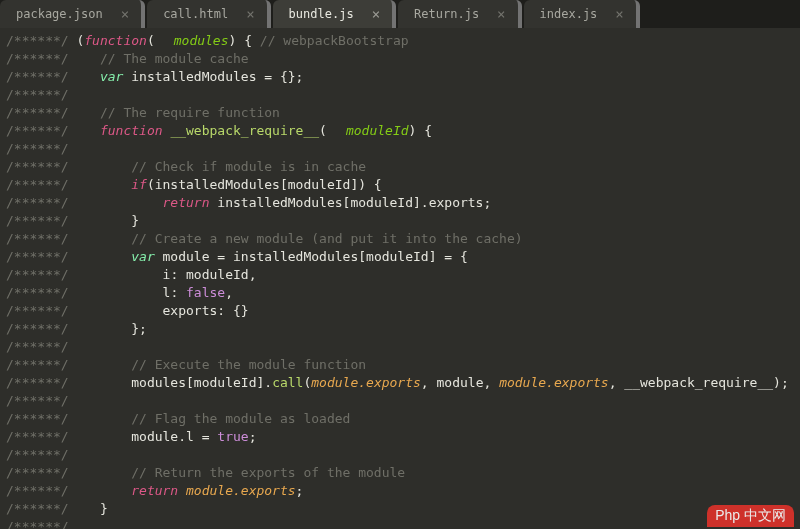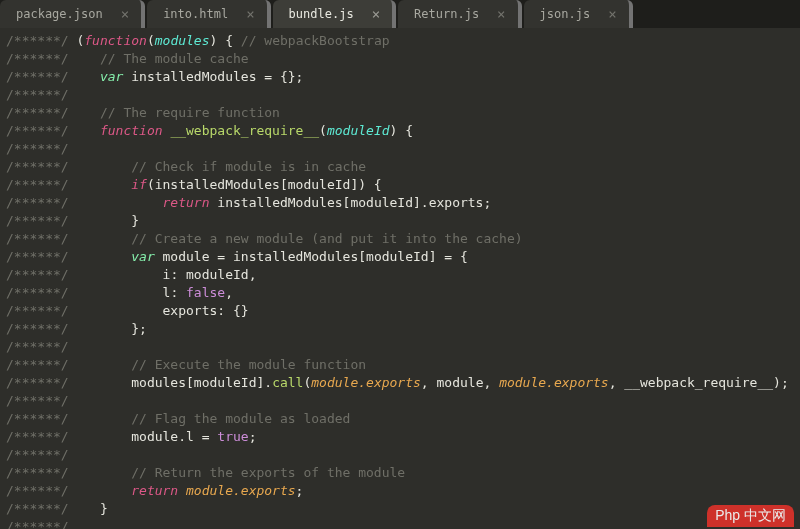--- a/index.html
+++ b/index.html
@@ -48,21 +48,21 @@
     white-space: pre;
     font-size: 13px;
     letter-spacing: 0;
   }
   .line { display: block; height: 18px; }
   .gut { color: #6f6f67; }
   .cmt { color: #6f6f67; }
   .kw  { color: #dc5887; font-style: italic; }
   .kwv { color: #86efac; font-style: italic; }
   .fn  { color: #b9d96a; }
-  .prm { color: #5eead4; font-style: italic; }
+  .prm { color: #84cc16; font-style: italic; margin-left: 19px; }
   .prmi{ color: #e8a84f; font-style: italic; }
   .num { color: #cc8dd8; }
   .pun { color: #e5e5dd; }
   .def { color: #e5e5dd; text-align: right; }
   .ret { color: #dc5887; font-style: italic; }
   .watermark {
     position: absolute;
     right: 6px;
     bottom: 2px;
     background: #e0322a;
@@ -76,30 +76,30 @@
 </style>
 </head>
 <body>
 
 <div class="tabs">
     <div class="tab">
       <span>package.json</span>
       <span class="close">×</span>
     </div>
     <div class="tab">
-      <span>into.html</span>
+      <span>call.html</span>
       <span class="close">×</span>
     </div>
     <div class="tab active">
       <span>bundle.js</span>
       <span class="close">×</span>
     </div>
     <div class="tab">
       <span>Return.js</span>
       <span class="close">×</span>
     </div>
     <div class="tab">
-      <span>json.js</span>
+      <span>index.js</span>
       <span class="close">×</span>
     </div>
   </div>
 <div class="editor"><span class="line"><span class="gut">/******/ </span><span class="pun">(</span><span class="kw">function</span><span class="pun">(</span><span class="prm">modules</span><span class="pun">) { </span><span class="cmt">// webpackBootstrap</span></span><span class="line"><span class="gut">/******/    </span><span class="cmt">// The module cache</span></span><span class="line"><span class="gut">/******/    </span><span class="kwv">var</span><span class="def"> installedModules </span><span class="pun">= {};</span></span><span class="line"><span class="gut">/******/</span></span><span class="line"><span class="gut">/******/    </span><span class="cmt">// The require function</span></span><span class="line"><span class="gut">/******/    </span><span class="kw">function</span><span class="def"> </span><span class="fn">__webpack_require__</span><span class="pun">(</span><span class="prm">moduleId</span><span class="pun">) {</span></span><span class="line"><span class="gut">/******/</span></span><span class="line"><span class="gut">/******/        </span><span class="cmt">// Check if module is in cache</span></span><span class="line"><span class="gut">/******/        </span><span class="kw">if</span><span class="pun">(installedModules[moduleId]) {</span></span><span class="line"><span class="gut">/******/            </span><span class="ret">return</span><span class="def"> installedModules[moduleId].exports;</span></span><span class="line"><span class="gut">/******/        </span><span class="pun">}</span></span><span class="line"><span class="gut">/******/        </span><span class="cmt">// Create a new module (and put it into the cache)</span></span><span class="line"><span class="gut">/******/        </span><span class="kwv">var</span><span class="def"> module </span><span class="pun">= installedModules[moduleId] = {</span></span><span class="line"><span class="gut">/******/            </span><span class="def">i</span><span class="pun">: moduleId,</span></span><span class="line"><span class="gut">/******/            </span><span class="def">l</span><span class="pun">: </span><span class="num">false</span><span class="pun">,</span></span><span class="line"><span class="gut">/******/            </span><span class="def">exports</span><span class="pun">: {}</span></span><span class="line"><span class="gut">/******/        </span><span class="pun">};</span></span><span class="line"><span class="gut">/******/</span></span><span class="line"><span class="gut">/******/        </span><span class="cmt">// Execute the module function</span></span><span class="line"><span class="gut">/******/        </span><span class="def">modules[moduleId].</span><span class="fn">call</span><span class="pun">(</span><span class="prmi">module.exports</span><span class="pun">, module, </span><span class="prmi">module.exports</span><span class="pun">, __webpack_require__);</span></span><span class="line"><span class="gut">/******/</span></span><span class="line"><span class="gut">/******/        </span><span class="cmt">// Flag the module as loaded</span></span><span class="line"><span class="gut">/******/        </span><span class="def">module.l </span><span class="pun">= </span><span class="num">true</span><span class="pun">;</span></span><span class="line"><span class="gut">/******/</span></span><span class="line"><span class="gut">/******/        </span><span class="cmt">// Return the exports of the module</span></span><span class="line"><span class="gut">/******/        </span><span class="ret">return</span><span class="def"> </span><span class="prmi">module.exports</span><span class="pun">;</span></span><span class="line"><span class="gut">/******/    </span><span class="pun">}</span></span><span class="line"><span class="gut">/******/</span></span></div>
 <div class="watermark">Php 中文网</div>
 
 </body></html>

